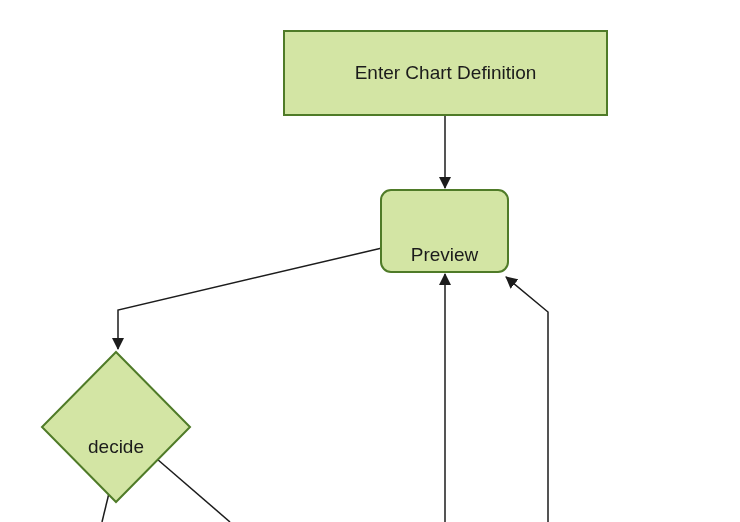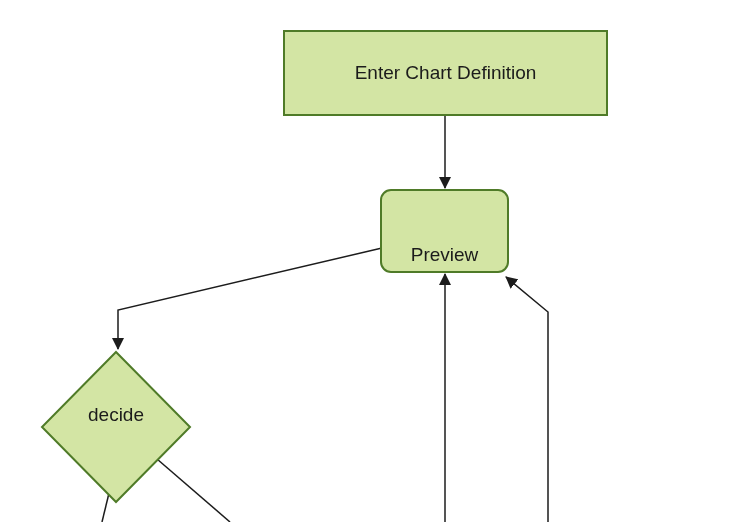--- a/index.html
+++ b/index.html
@@ -67,15 +67,15 @@
       <rect class="node-shape" x="284" y="31" width="323" height="84"></rect>
       <rect class="node-shape" x="381" y="190" width="127" height="82" rx="10" ry="10"></rect>
       <polygon class="node-shape" points="116,352 190,427 116,502 42,427"></polygon>
     </g>
   </svg>
 
   <div class="node-label" style="left:284px; top:31px; width:323px; height:84px;">Enter Chart Definition</div>
 
   <div class="node-label" style="left:381px; top:190px; width:127px; height:82px;margin-top:24px;">Preview</div>
 
-  <div class="node-label" style="left:42px; top:340px; width:148px; height:150px;">decide</div>
+  <div class="node-label" style="left:42px; top:372px; width:148px; height:150px;">decide</div>
 
 </div>
 
 </body></html>

